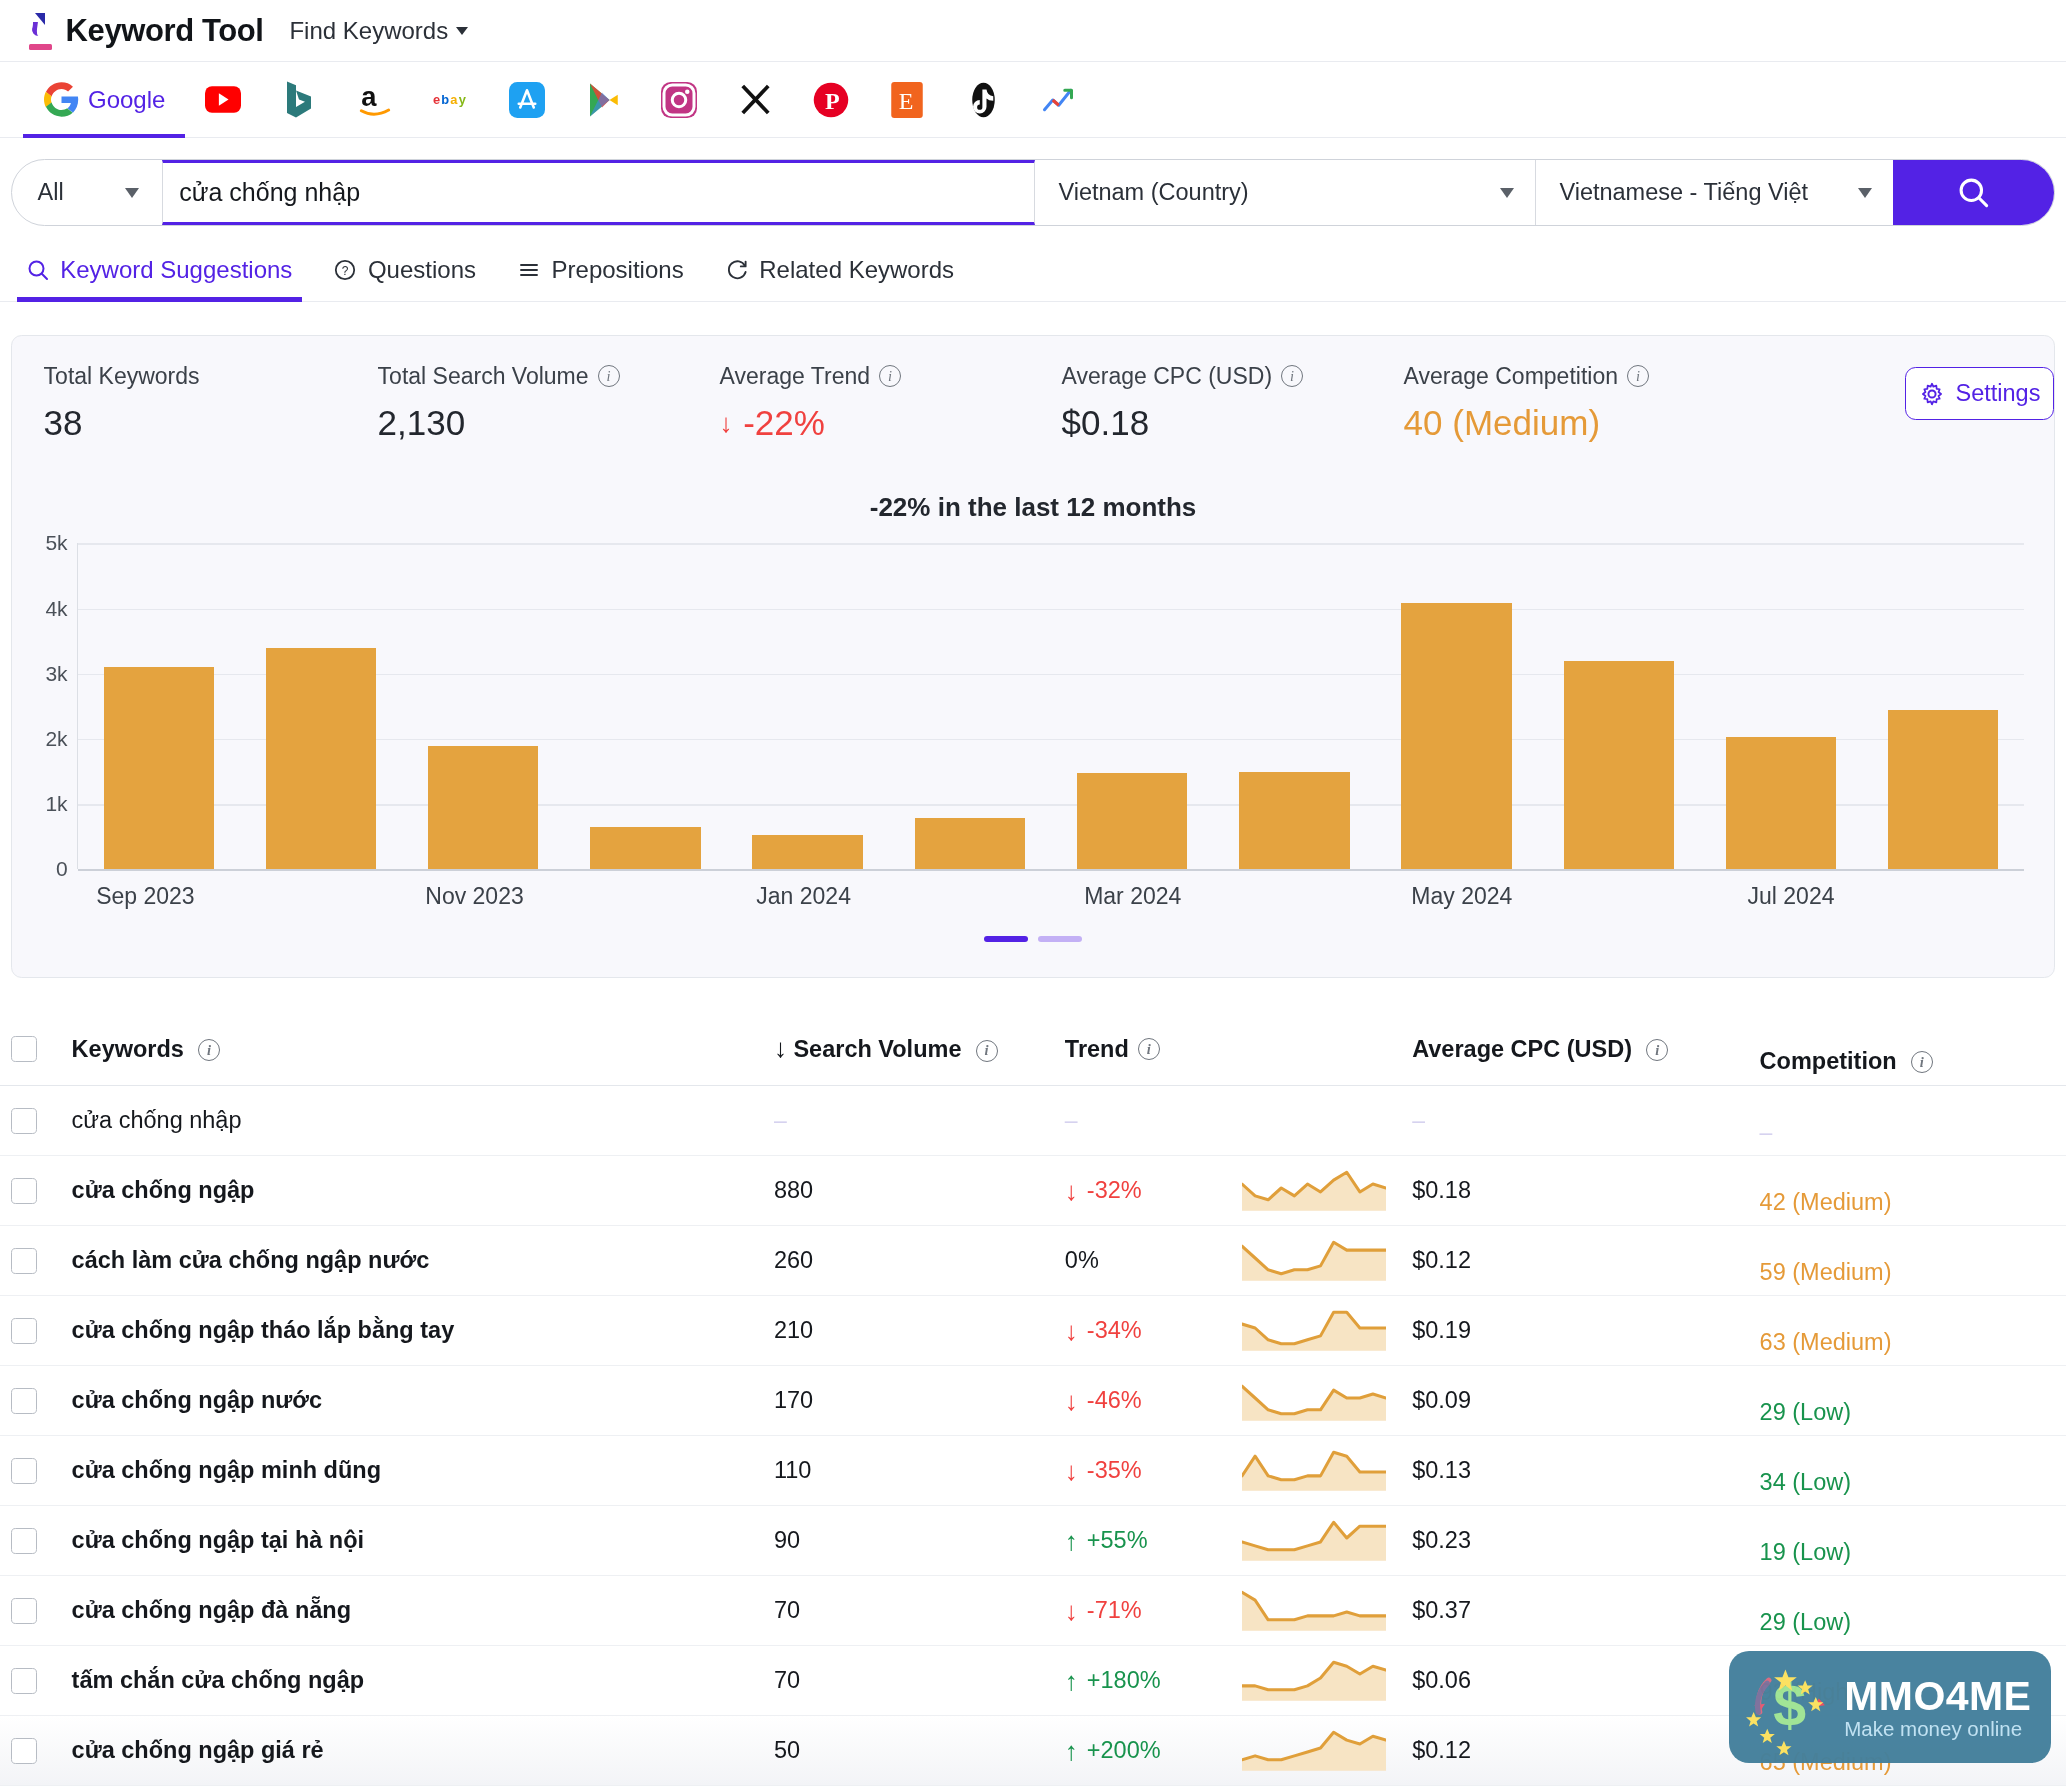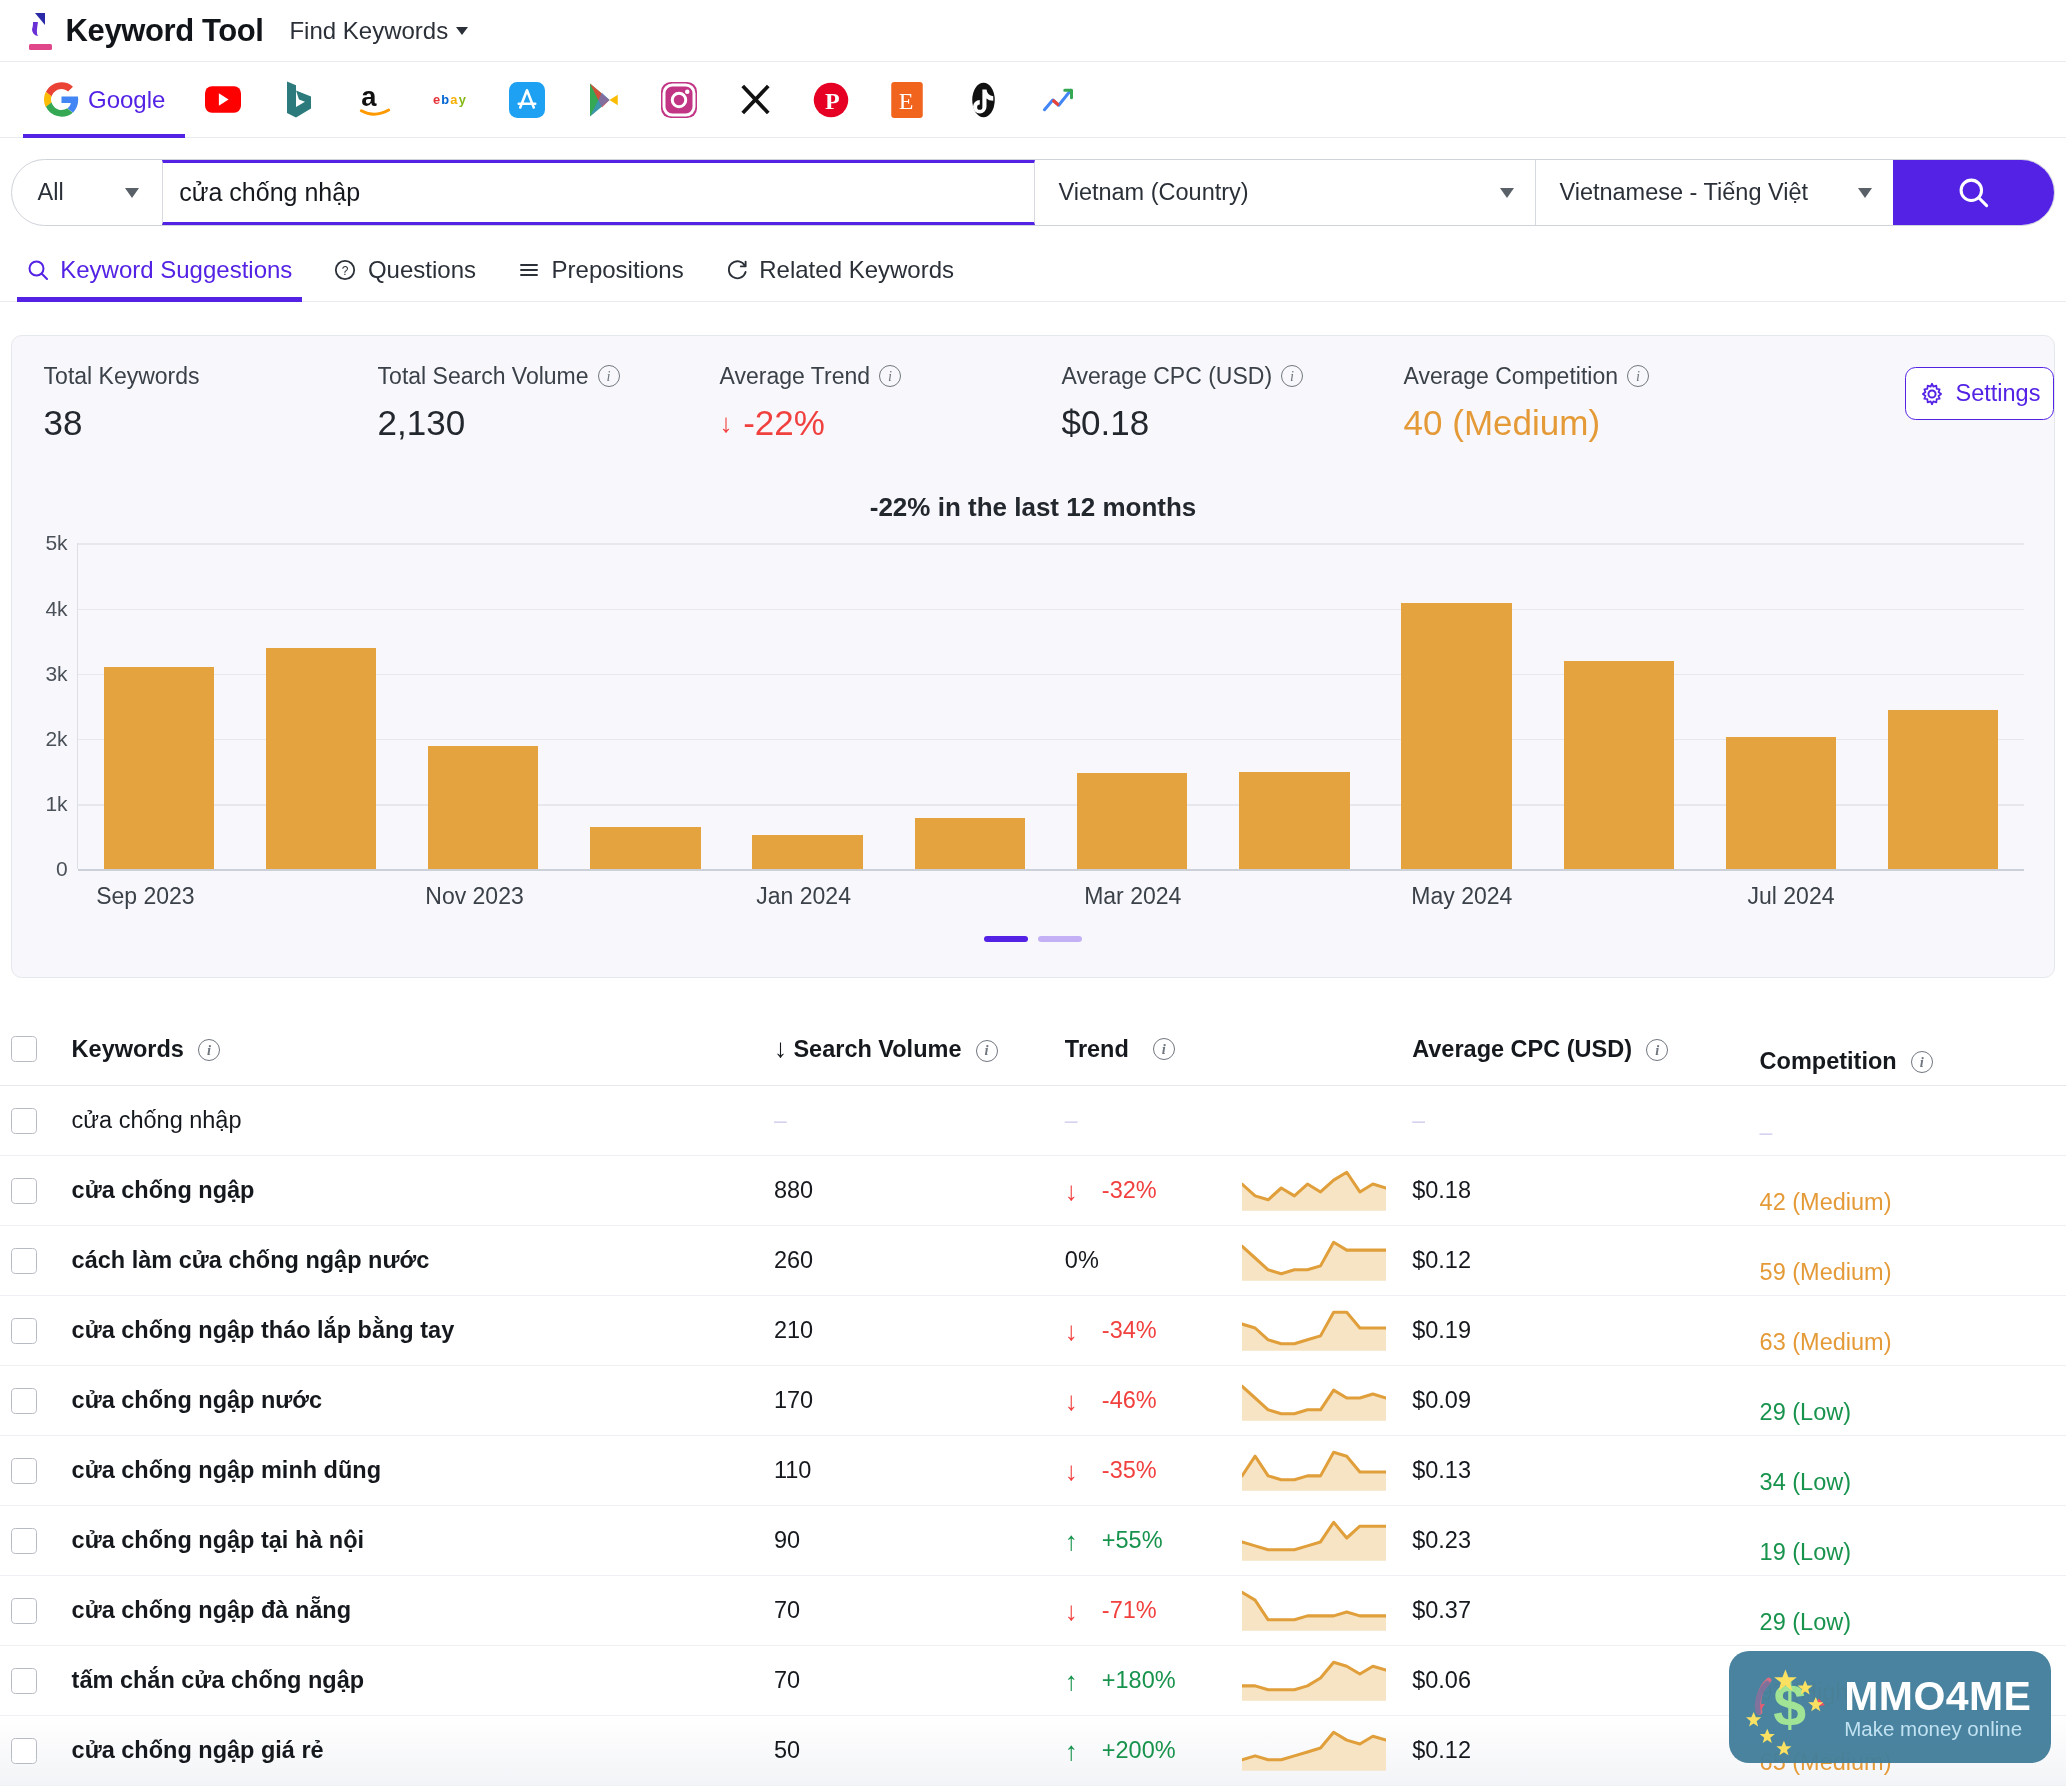--- a/index.html
+++ b/index.html
@@ -150,21 +150,21 @@
   .trow.head { border-bottom: 1.5px solid #e4e7ec; height: 73px; }
   .trow.head .c { font-weight: bold; font-size: 23.5px; color:#15181d; }
   .trow.shaded { background: linear-gradient(to bottom, #ffffff 0%, #f3f4f7 100%); }
   .cb {
     width: 26px; height: 26px; border: 1.5px solid #b7bcc4; border-radius: 4.6px; flex: none; cursor: pointer; background:#fff;
   }
   .c { font-size: 23.5px; color: #15181d; }
   .c-kw { width: 729px; padding-left: 35px; }
   .c-kw.bold { font-weight: bold; }
   .c-vol { width: 326px; text-align: left; padding-left: 27px; }
-  .c-trend { width: 182px; display:flex; align-items:center; gap: 24px; }
+  .c-trend { width: 182px; display:flex; align-items:center; gap: 9px; }
   .c-spark { width: 175px; }
   .c-cpc { width: 357px; }
   .c-comp { width: 304px; margin-top: 24px; }
   .muted { color: #d6d2ef; font-size: 23px; }
   .up { color: #18934d; }
   .down { color: #f0413f; }
   .orange { color: #e59a38; }
   .green { color: #18934d; }
   .arrow { font-size: 26px; line-height: 1; }
 

